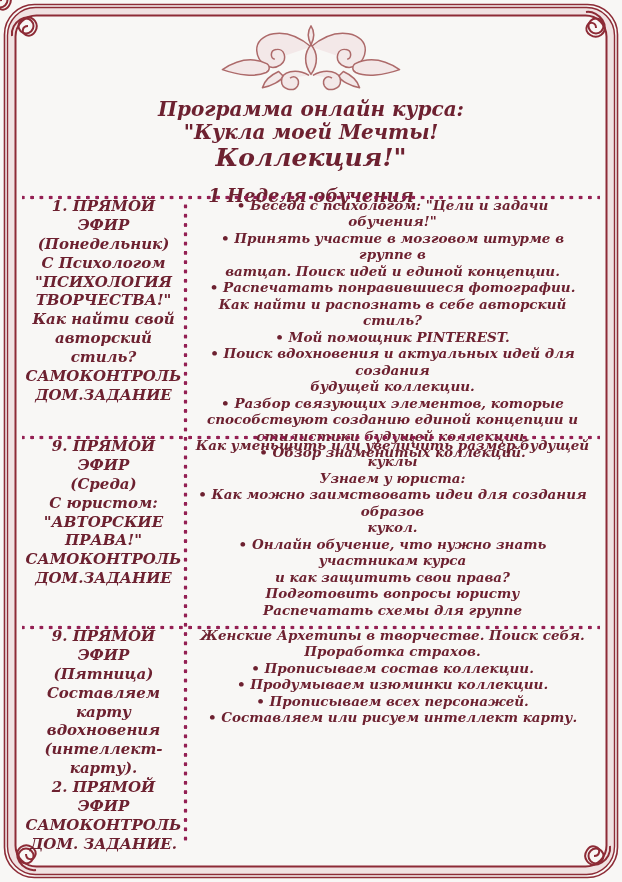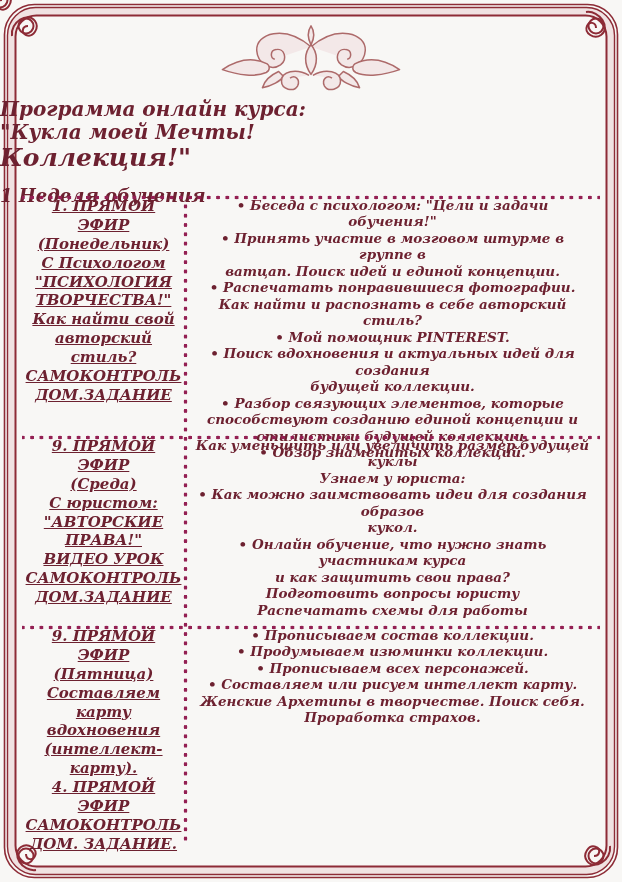--- a/index.html
+++ b/index.html
@@ -21,21 +21,21 @@
     overflow:hidden;
   }
   .frame-svg{position:absolute;left:0;top:0;pointer-events:none;}
   .frame-line{fill:none;stroke:var(--frame);}
   .frame-band{fill:none;stroke:var(--band);}
   .knot{fill:none;stroke:var(--frame);stroke-width:2;}
   .orn path{fill:var(--ornfill);stroke:var(--ornstroke);stroke-width:1.6;stroke-linejoin:round;}
 
   .crown{position:absolute;left:50%;top:22px;transform:translateX(-50%);}
 
-  .titles{position:absolute;left:0;right:0;top:98px;font-weight:bold;font-style:italic;}
+  .titles{position:absolute;left:0;right:0;top:98px;text-align:center;font-weight:bold;font-style:italic;}
   .title-l1{font-size:20px;line-height:1.15;}
   .title-l2{font-size:20px;line-height:1.15;}
   .title-l3{font-size:25px;line-height:1.1;}
   .subtitle{margin-top:13px;font-size:18px;}
 
   .schedule{
     position:absolute;left:22px;top:197px;width:578px;height:648px;
     display:grid;
     grid-template-columns:163px 1fr;
     grid-template-rows:240px 190px 218px;
@@ -43,21 +43,21 @@
   .hline{position:absolute;left:0;right:0;height:5px;
     background-image:radial-gradient(circle,var(--dot) 1.8px,transparent 2.1px);
     background-size:9.3px 5px;background-repeat:repeat-x;background-position:center;}
   .vline{position:absolute;width:5px;top:3px;bottom:0;
     background-image:radial-gradient(circle,var(--dot) 1.8px,transparent 2.1px);
     background-size:5px 9.3px;background-repeat:repeat-y;background-position:center;}
   .hl0{top:-2px;} .hl1{top:238px;} .hl2{top:428px;}
   .vl{left:161px;}
 
   .cell{display:flex;flex-direction:column;align-items:center;font-weight:bold;font-style:italic;}
-  .left-cell{font-size:15px;line-height:1.26;padding:0 6px;text-decoration:underline;}
+  .left-cell{font-size:15px;line-height:1.26;padding:0 6px;}
   .right-cell{font-size:13.5px;line-height:1.22;padding:0 8px;}
   .grp{white-space:pre-line;text-align:center;}
 </style>
 </head>
 <body>
 
 <svg class="frame-svg" width="622" height="882" viewBox="0 0 622 882">
   <rect class="frame-band" x="11" y="11" width="600" height="860" rx="25" stroke-width="8"></rect>
   <rect class="frame-line" x="4.5" y="4.5" width="613" height="873" rx="30" stroke-width="1.6"></rect>
   <rect class="frame-line" x="7.5" y="7.5" width="607" height="867" rx="28" stroke-width="1.4"></rect>
@@ -126,47 +126,46 @@
 стилистики будущей коллекции.
 • Обзор знаменитых коллекций.</div>
   </div>
 
   <div class="cell left-cell r1">
     <div class="grp g0">9. ПРЯМОЙ ЭФИР
 (Среда)
 С юристом:
 "АВТОРСКИЕ
 ПРАВА!"</div>
-    <div class="grp g1">ВИДЕО УРОК</div>
     <div class="grp g2">САМОКОНТРОЛЬ
 ДОМ.ЗАДАНИЕ</div>
   </div>
   <div class="cell right-cell r1">
     <div class="grp g1">Как уменьшить или увеличить размер будущей куклы</div>
     <div class="grp g0">Узнаем у юриста:
 • Как можно заимствовать идеи для создания образов
 кукол.
 • Онлайн обучение, что нужно знать участникам курса
 и как защитить свои права?</div>
     <div class="grp g2">Подготовить вопросы юристу
-Распечатать схемы для работы</div>
+Распечатать схемы для группе</div>
   </div>
 
   <div class="cell left-cell r2">
     <div class="grp g0">9. ПРЯМОЙ ЭФИР
 (Пятница)
 Составляем карту
 вдохновения
 (интеллект-
 карту).</div>
-    <div class="grp g1">4. ПРЯМОЙ ЭФИР</div>
+    <div class="grp g1">2. ПРЯМОЙ ЭФИР</div>
     <div class="grp g2">САМОКОНТРОЛЬ
 ДОМ. ЗАДАНИЕ.</div>
   </div>
   <div class="cell right-cell r2">
+    <div class="grp g1">Женские Архетипы в творчестве. Поиск себя.
+Проработка страхов.</div>
     <div class="grp g0">• Прописываем состав коллекции.
 • Продумываем изюминки коллекции.
 • Прописываем всех персонажей.
 • Составляем или рисуем интеллект карту.</div>
-    <div class="grp g1">Женские Архетипы в творчестве. Поиск себя.
-Проработка страхов.</div>
   </div>
 </div>
 
 </body></html>

